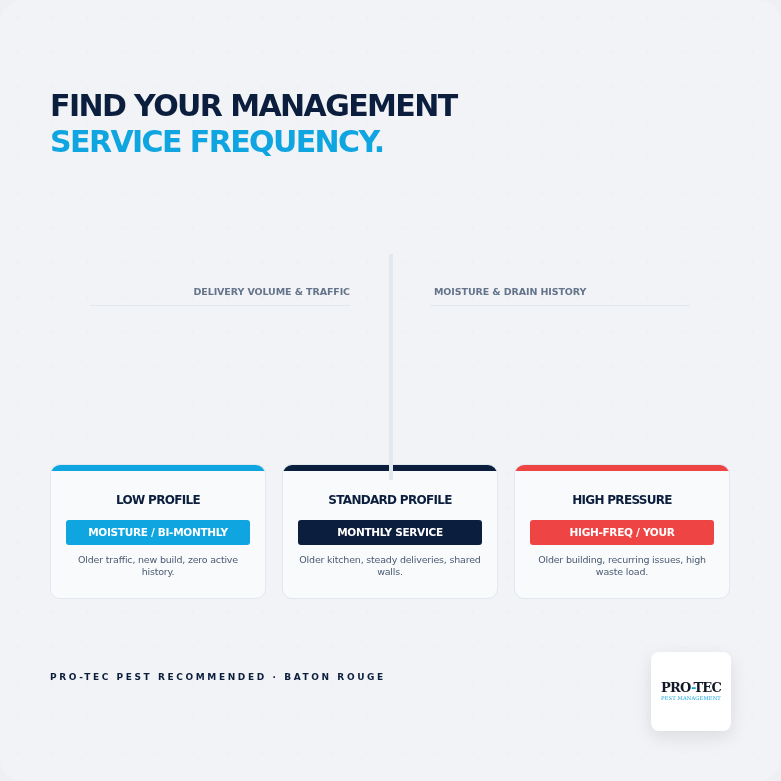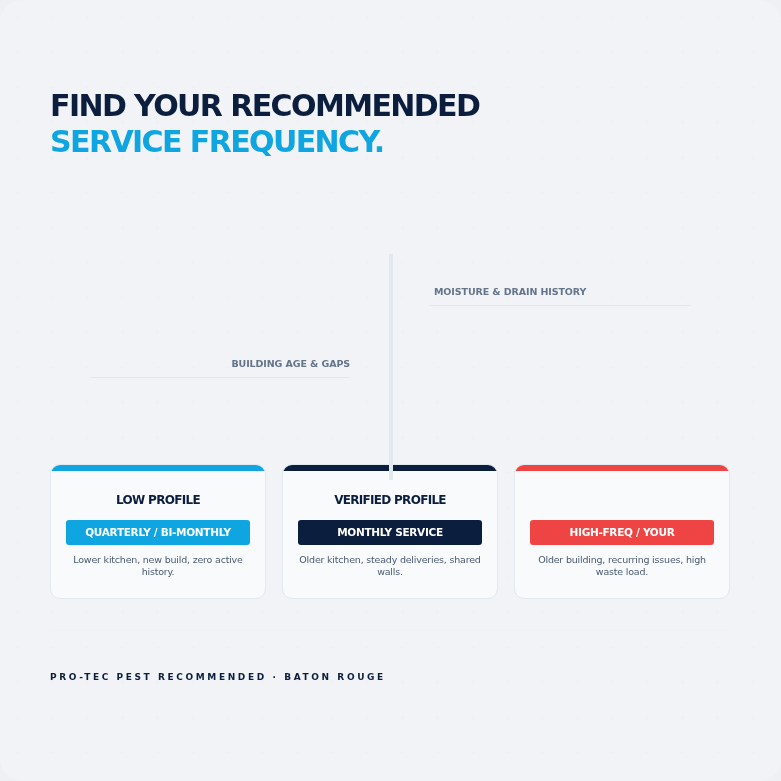--- a/index.html
+++ b/index.html
@@ -556,45 +556,50 @@
       <div class="grid-dot" style="left: 575px; top: 750px;"></div>
       <div class="grid-dot" style="left: 610px; top: 750px;"></div>
       <div class="grid-dot" style="left: 645px; top: 750px;"></div>
       <div class="grid-dot" style="left: 680px; top: 750px;"></div>
       <div class="grid-dot" style="left: 715px; top: 750px;"></div>
       <div class="grid-dot" style="left: 750px; top: 750px;"></div>
     </div>
 
 
   <h1 class="title">
-    <span class="l1">FIND YOUR RECOMMENDED</span>
+    <span class="l1">FIND YOUR MANAGEMENT</span>
     <span class="l2">SERVICE FREQUENCY.</span>
   </h1>
 
   <div class="connector"></div>
 
+  <div class="factor left" style="left:90px; top:284px;">DELIVERY VOLUME &amp; TRAFFIC</div>
   <div class="factor right" style="left:430px; top:284px;">MOISTURE &amp; DRAIN HISTORY</div>
-  <div class="factor left" style="left:90px; top:356px;">BUILDING AGE &amp; GAPS</div>
 
   <div class="card" style="left:50px;">
     <div class="bar" style="background:#0ea5e0;"></div>
     <div class="ctitle">LOW PROFILE</div>
-    <div class="pill" style="background:#0ea5e0;">QUARTERLY / BI-MONTHLY</div>
-    <div class="desc">Lower kitchen, new build, zero active history.</div>
+    <div class="pill" style="background:#0ea5e0;">MOISTURE / BI-MONTHLY</div>
+    <div class="desc">Older traffic, new build, zero active history.</div>
   </div>
 
   <div class="card" style="left:282px;">
     <div class="bar" style="background:#0c1e3d;"></div>
-    <div class="ctitle">VERIFIED PROFILE</div>
+    <div class="ctitle">STANDARD PROFILE</div>
     <div class="pill" style="background:#0c1e3d;">MONTHLY SERVICE</div>
     <div class="desc">Older kitchen, steady deliveries, shared walls.</div>
   </div>
 
   <div class="card" style="left:514px;">
     <div class="bar" style="background:#ef4444;"></div>
+    <div class="ctitle">HIGH PRESSURE</div>
     <div class="pill" style="background:#ef4444;">HIGH-FREQ / YOUR</div>
     <div class="desc">Older building, recurring issues, high waste load.</div>
   </div>
 
   <div class="divider"></div>
   <div class="footer-org">PRO-TEC PEST RECOMMENDED · BATON ROUGE</div>
 
+  <div class="logo-card">
+    <div class="logo-main"><span>PRO</span><span class="dot">-</span><span>TEC</span></div>
+    <div class="logo-sub">PEST MANAGEMENT</div>
+  </div>
 </div>
 
 </body></html>

